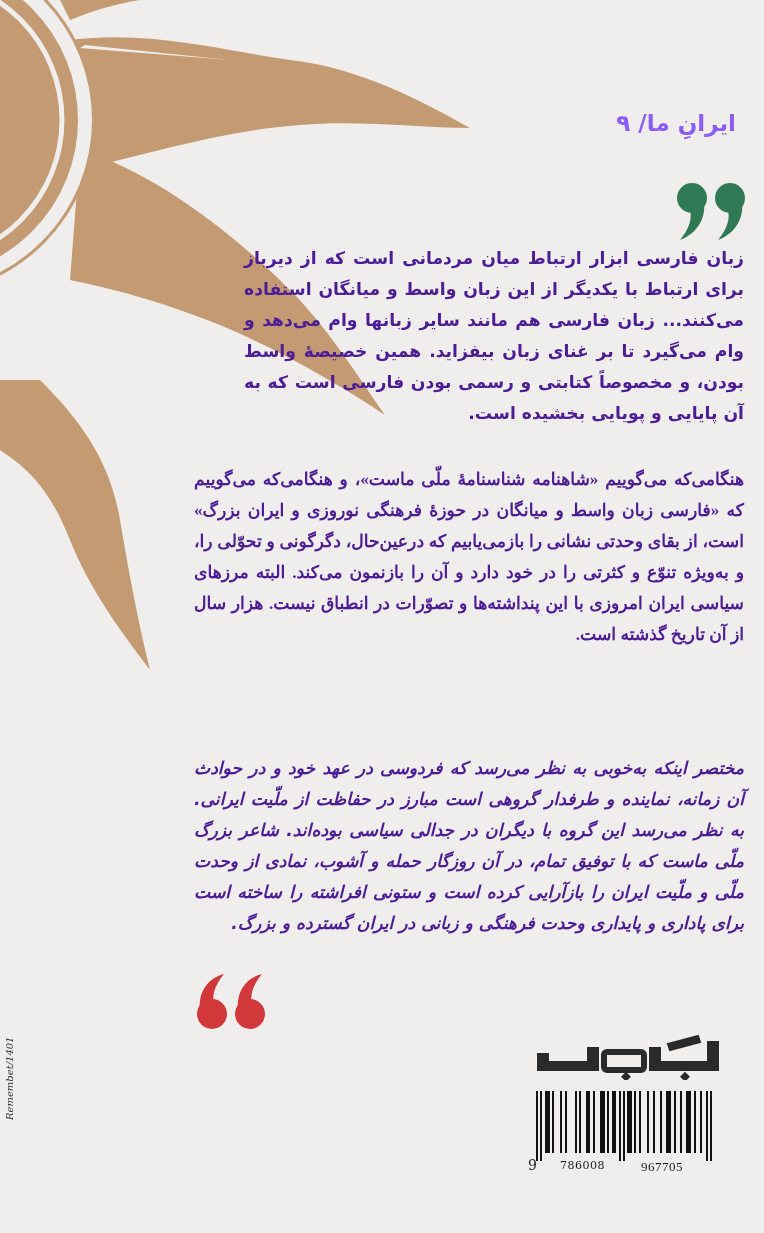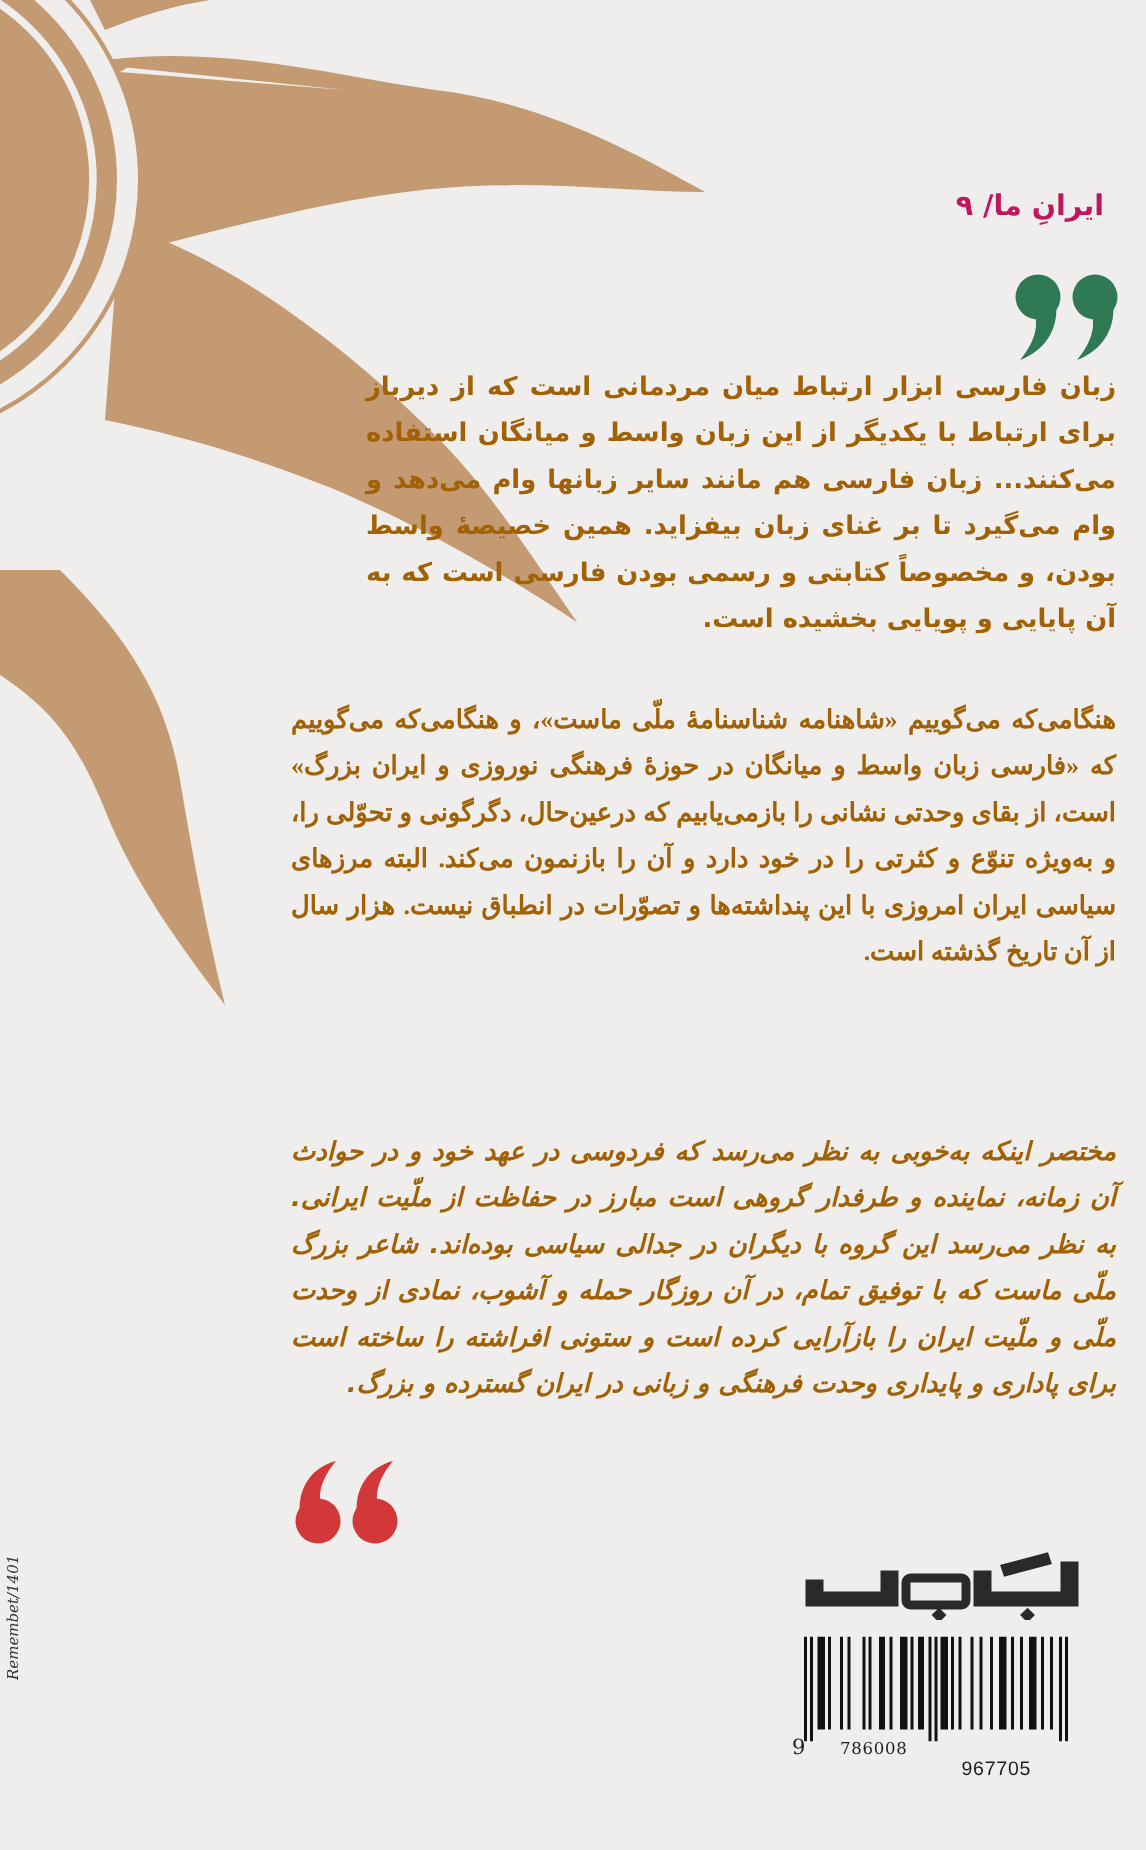--- a/index.html
+++ b/index.html
@@ -4,48 +4,48 @@
 <style>
   html, body { margin:0; padding:0; }
   body {
     width:764px; height:1233px; position:relative; overflow:hidden;
     background:#efeeec;
     font-family: "DejaVu Sans", sans-serif;
     color:#1e1e1e;
   }
   .sun { position:absolute; left:0; top:0; width:764px; height:720px; z-index:0; }
   .series-title {
-    position:absolute; right:28px; top:126px; z-index:2;
-    font-weight:bold; font-size:19px; direction:rtl; color:#be185d;
+    position:absolute; right:28px; top:110px; z-index:2;
+    font-weight:bold; font-size:23px; direction:rtl; color:#8b5cf6;
   }
   .quote-open {
     position:absolute; left:676px; top:180px; width:72px; height:60px; z-index:2;
   }
   .quote-close {
     position:absolute; left:194px; top:974px; width:74px; height:58px; z-index:2;
   }
   .para {
     position:absolute; right:20px; z-index:2;
     direction:rtl; text-align:justify; text-align-last:right;
     font-size:17.2px; line-height:31px; font-weight:bold;
-    color:#a16207; margin:0;
+    color:#4c1d95; margin:0;
   }
   .p1 { top:243px; width:500px; }
   .p2 { top:464px; width:550px;font-family:Liberation Serif, serif; }
   .p3 { top:753px; width:550px;font-style:italic; }
   .publisher-logo {
     position:absolute; left:528px; top:1034px; width:200px; height:46px; z-index:2;
   }
   .barcode {
     position:absolute; left:528px; top:1091px; width:240px; height:80px; z-index:2;
   }
   .barcode-bars { position:absolute; left:8px; top:0; width:178px; height:70px; }
   .bc-lead { position:absolute; left:0; top:66px; font-family:"DejaVu Serif", serif; font-size:14px; }
   .bc-left { position:absolute; left:32px; top:68px; font-family:"DejaVu Serif", serif; font-size:11px; letter-spacing:0.5px; }
-  .bc-right { position:absolute; left:113px; top:68px; font-family:Liberation Sans, sans-serif; font-size:13px; letter-spacing:0.5px;margin-top:12px; }
+  .bc-right { position:absolute; left:113px; top:68px; font-family:Liberation Serif, serif; font-size:13px; letter-spacing:0.5px; }
   .signature {
     position:absolute; left:4px; top:1120px; z-index:2;
     transform:rotate(-90deg); transform-origin:left top;
     font-family:"DejaVu Serif", serif; font-style:italic; font-size:10px; color:#333;
     white-space:nowrap;
   }
 </style>
 </head>
 <body>
 

